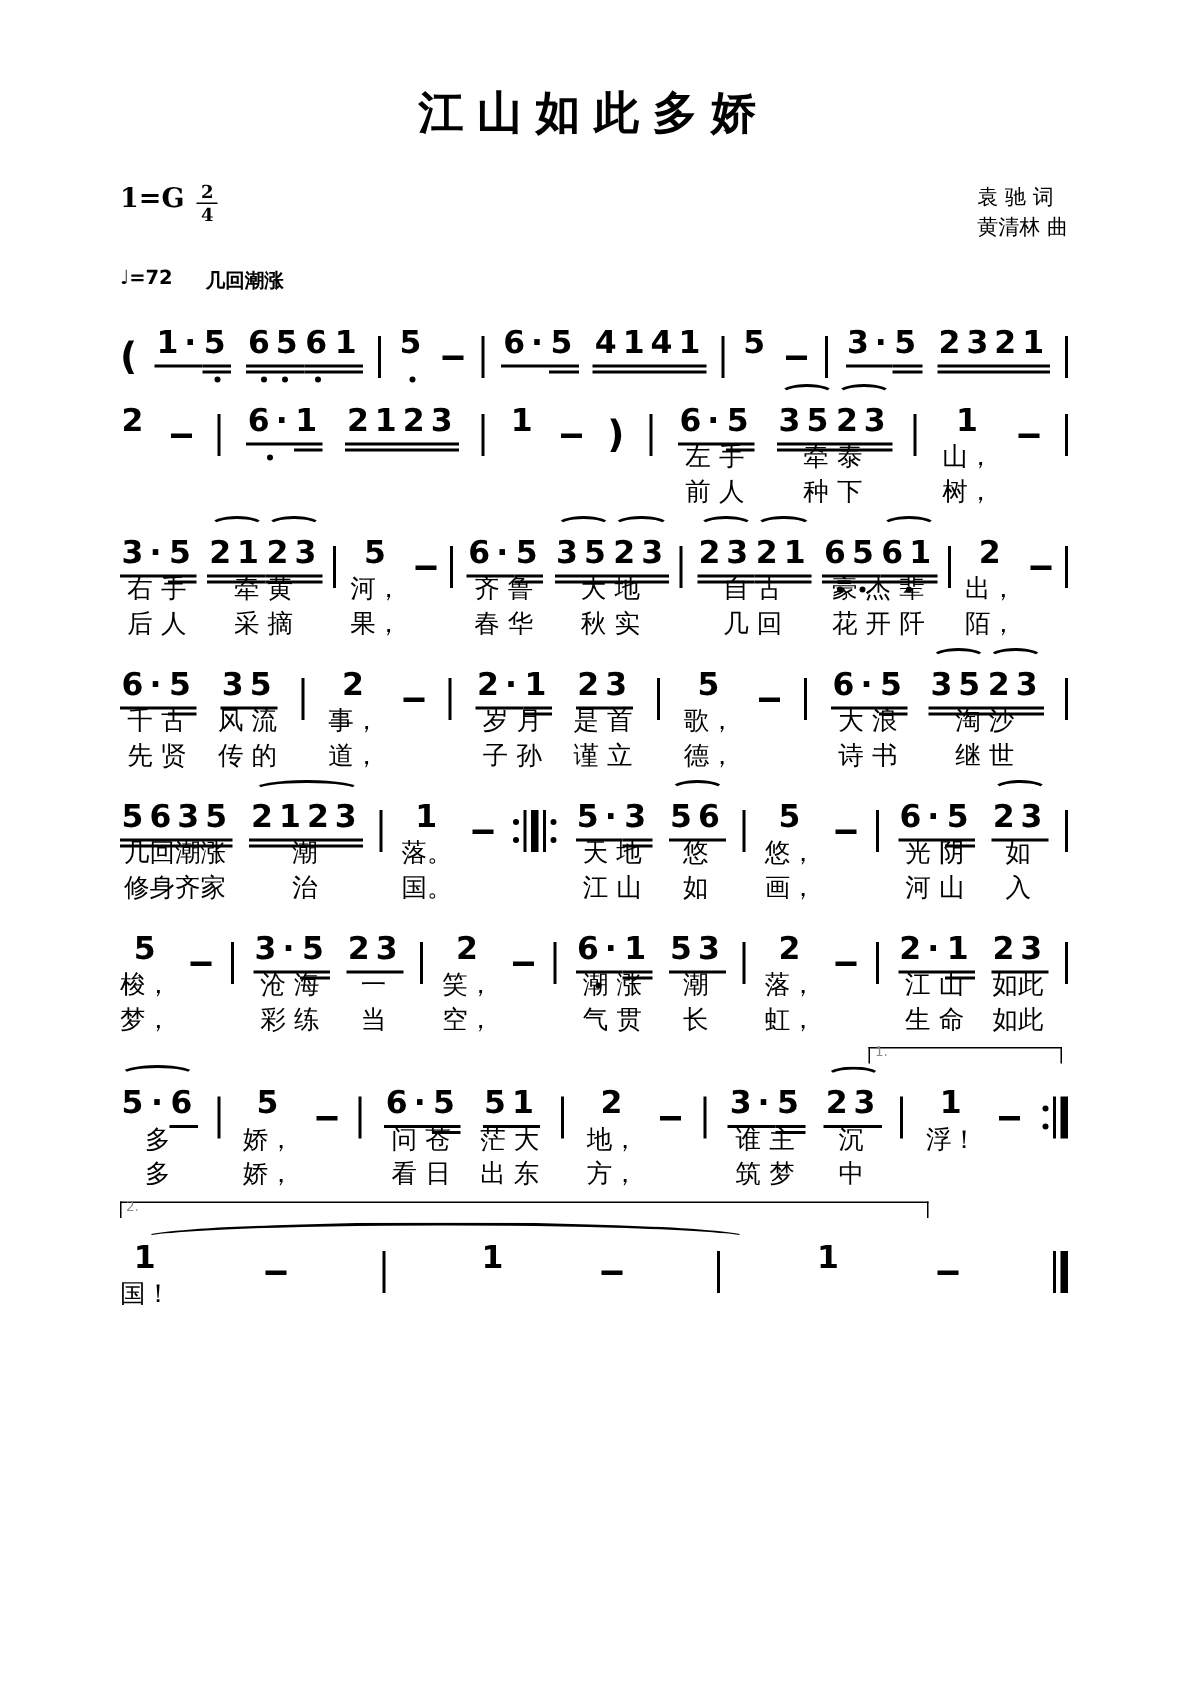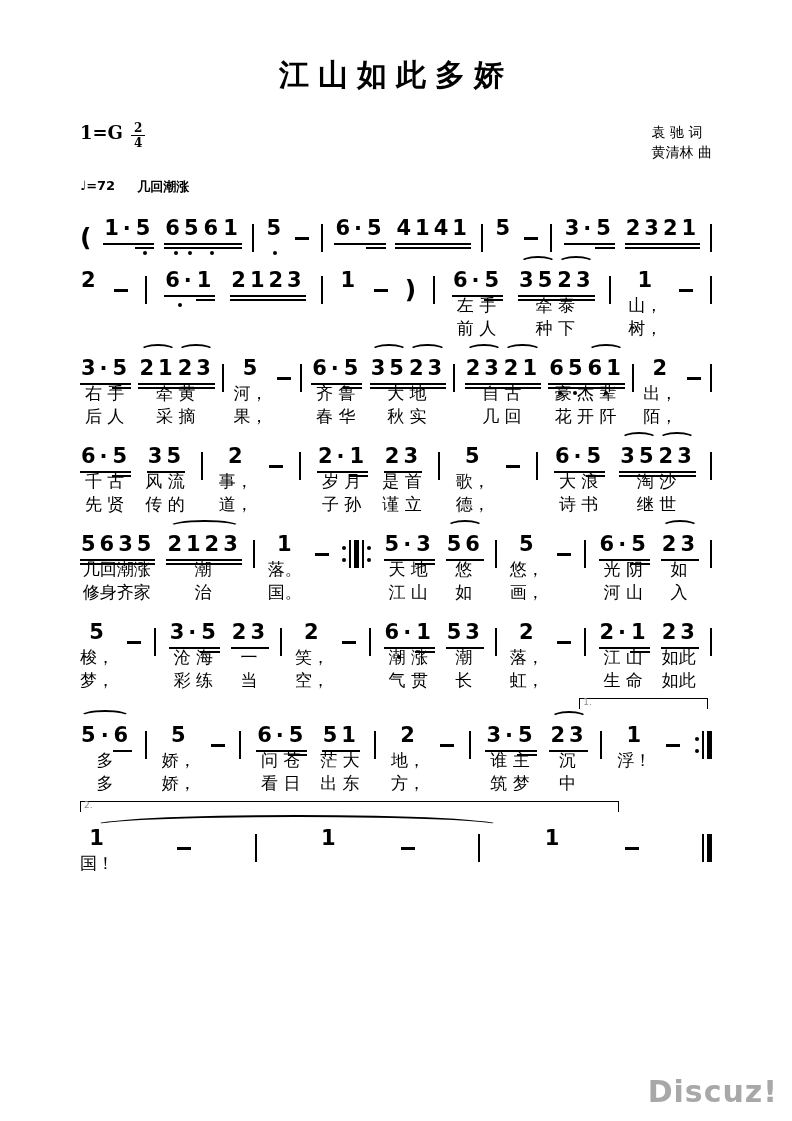--- a/index.html
+++ b/index.html
@@ -675,14 +675,13 @@
             <i class="dash"></i>
           </span>
           <span class="rpt">
             <i class="rline"></i>
             <i class="rthick"></i>
           </span>
         </div>
       </div>
     </div>
 
-  <div class="watermark">Discuz!</div>
 </div>
 
 </body></html>

